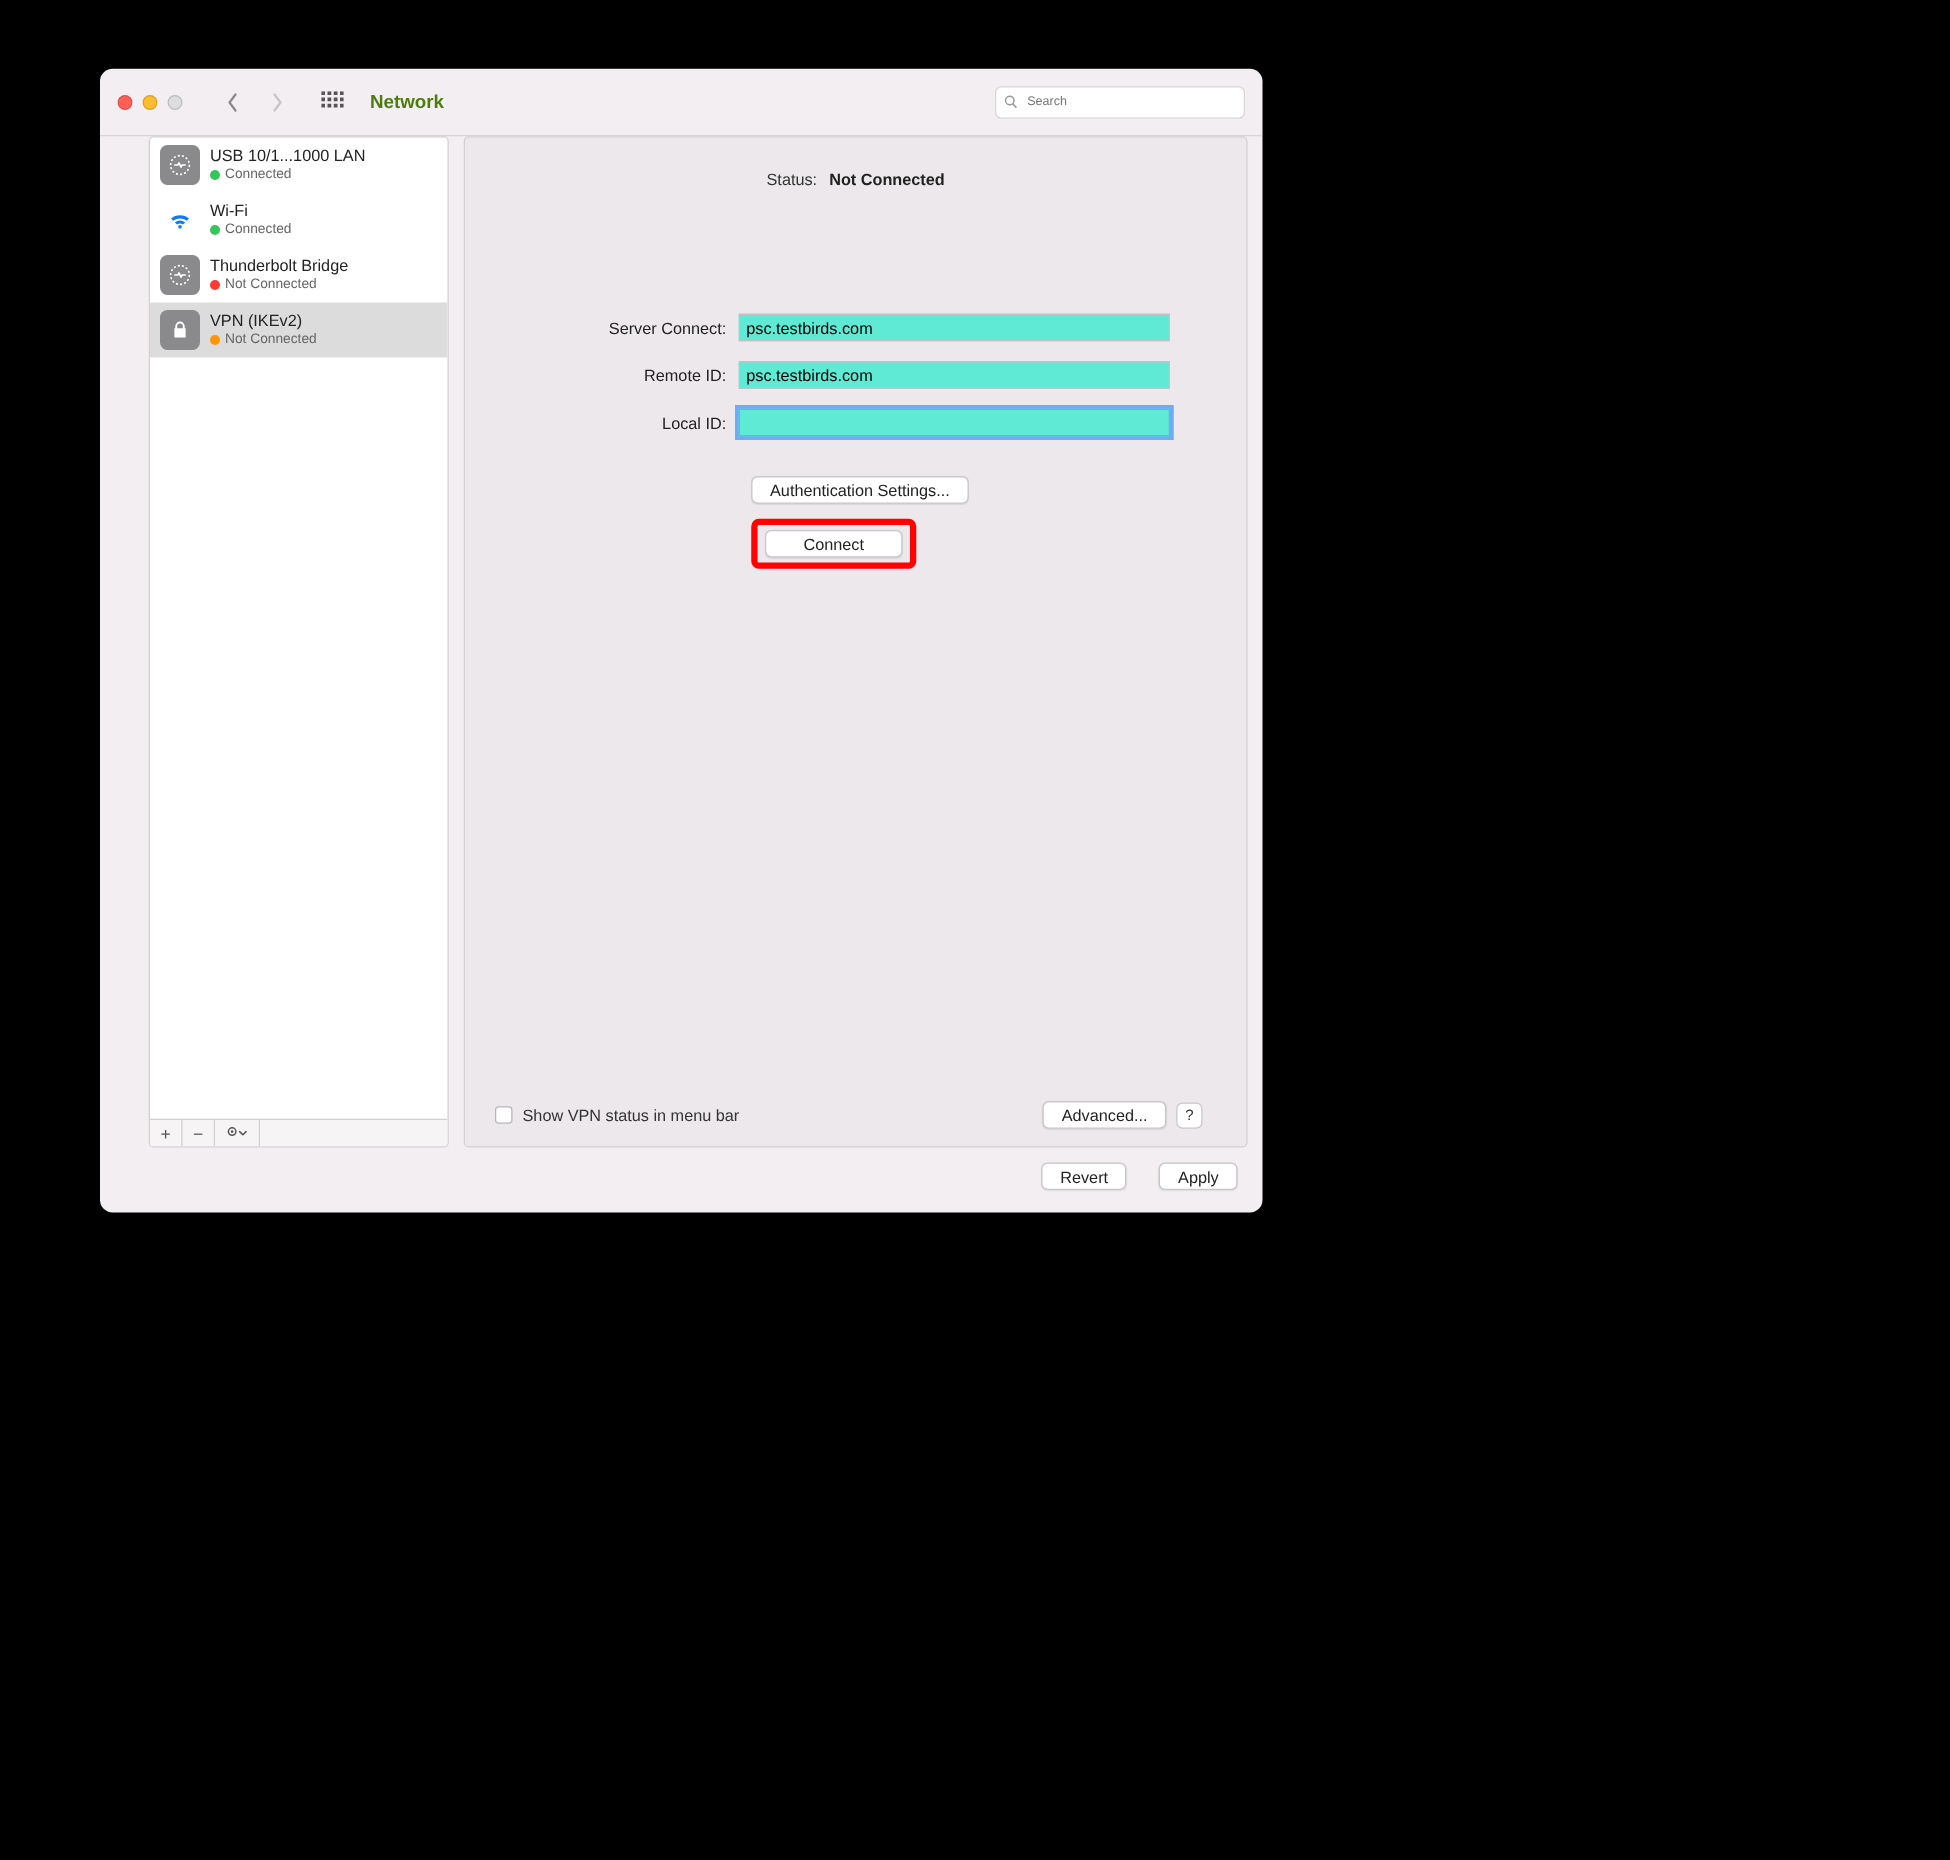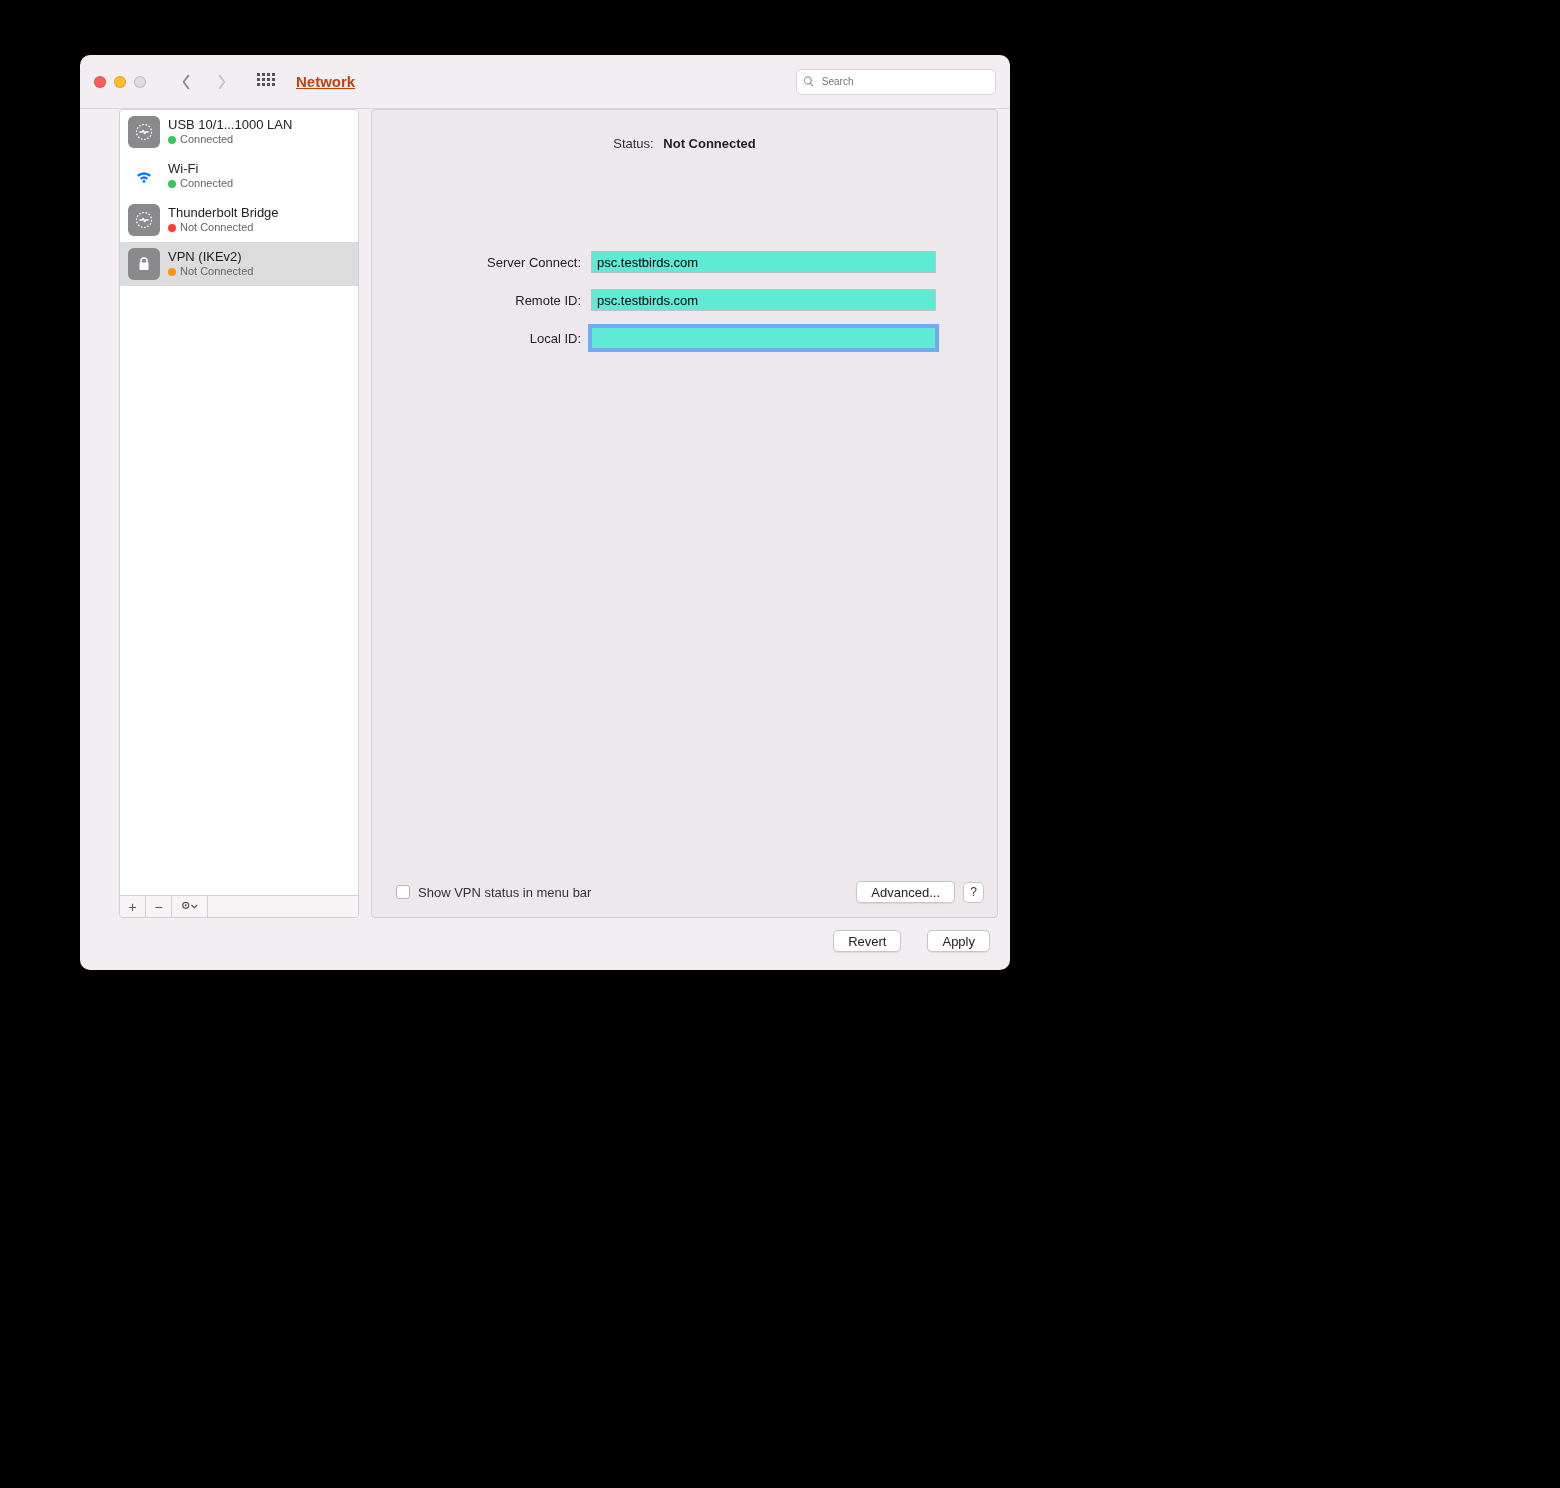--- a/index.html
+++ b/index.html
@@ -43,21 +43,21 @@
   .nav-arrow {
     width: 28px; height: 28px; display:flex; align-items:center; justify-content:center;
     color: #888; font-size: 20px;
   }
   .nav-arrow.disabled { color: #bbb; }
   .grid-icon {
     width: 28px; height:28px; display:flex; align-items:center; justify-content:center;
     color:#555; margin: 0 8px;
   }
   .grid-icon svg { width:18px; height:18px;}
-  .title { font-size:15px; font-weight:600; color:#c2410c;text-decoration:underline; }
+  .title { font-size:15px; font-weight:600; color:#4d7c0f; }
   .spacer { flex:1; }
   .search {
     width: 200px; height: 26px; background:#fff; border:1px solid #d9d5d8;
     border-radius:5px; display:flex; align-items:center; padding:0 6px; color:#999;
   }
   .search svg { width:13px; height:13px; margin-right:5px; fill:#999;}
   .search input { border:none; outline:none; font-size:10px; width:100%; color:#a21caf; background:transparent;}
   
   .location-row {
     display:flex; align-items:center; justify-content:center;
@@ -141,21 +141,21 @@
   .mac-button {
     background:#fff; border:1px solid #c9c5c9; border-radius:5px;
     padding: 2px 14px; font-size:13px; color:#222;
     box-shadow: 0 0.5px 1px rgba(0,0,0,0.08);
     height:22px; display:inline-flex; align-items:center;
   }
   .connect-wrap {
     border: 5px solid #ff0202; border-radius:6px; padding: 4px 6px;
   }
   .bottom-row {
-    position:absolute; left:24px; right:13px; bottom:14px;
+    position:absolute; left:24px; right:35px; bottom:14px;
     display:flex; align-items:center;
   }
   .checkbox { width:14px; height:14px; border:1px solid #b8b4b8; border-radius:3px; background:#fff; margin-right:8px;}
   .help-btn { width:21px; height:21px; border:1px solid #c9c5c9; border-radius:5px; background:#fff; display:flex; align-items:center; justify-content:center; font-size:12px; margin-left:8px;}
   .footer-btns {
     display:flex; justify-content:flex-end; gap:26px;
     padding: 0 20px 18px 0;
   }
 </style>
 </head>
@@ -302,20 +302,26 @@
       </div>
       <div class="form-row">
         <div class="flabel">Remote ID:</div>
         <input class="text-input" value="psc.testbirds.com" style="">
       </div>
       <div class="form-row">
         <div class="flabel">Local ID:</div>
         <input class="text-input focused" value="" style="">
       </div>
 
+      <div class="button-col">
+        <button class="mac-button">Authentication Settings...</button>
+        <div class="connect-wrap">
+          <button class="mac-button" style="min-width:110px; justify-content:center;">Connect</button>
+        </div>
+      </div>
 
       <div class="bottom-row">
         <div class="checkbox"></div>
         <span>Show VPN status in menu bar</span>
         <div class="spacer"></div>
         <button class="mac-button">Advanced...</button>
         <div class="help-btn">?</div>
       </div>
     </div>
   </div>

